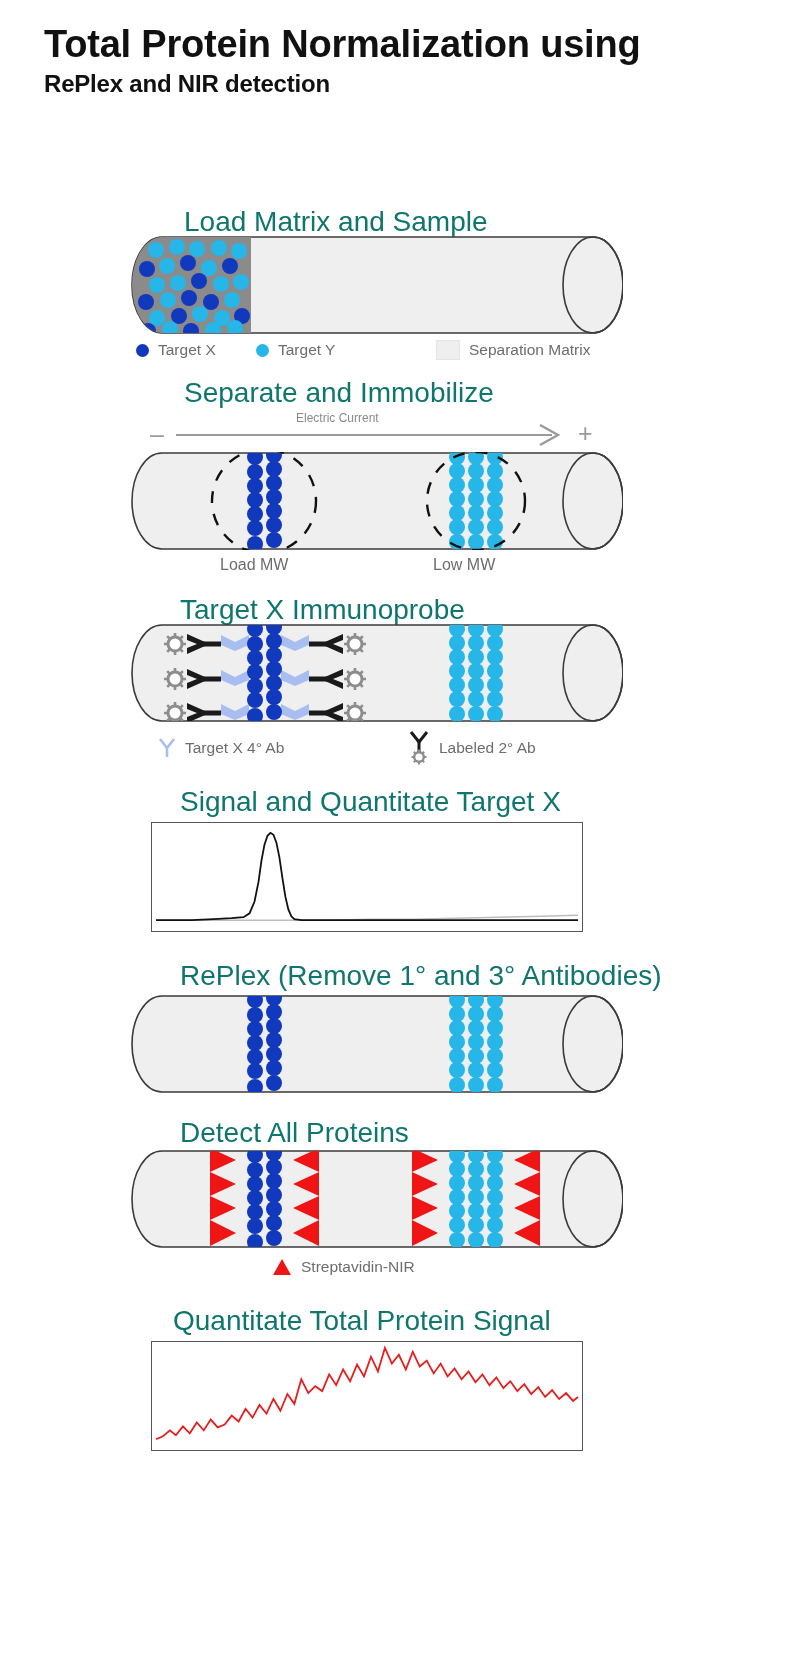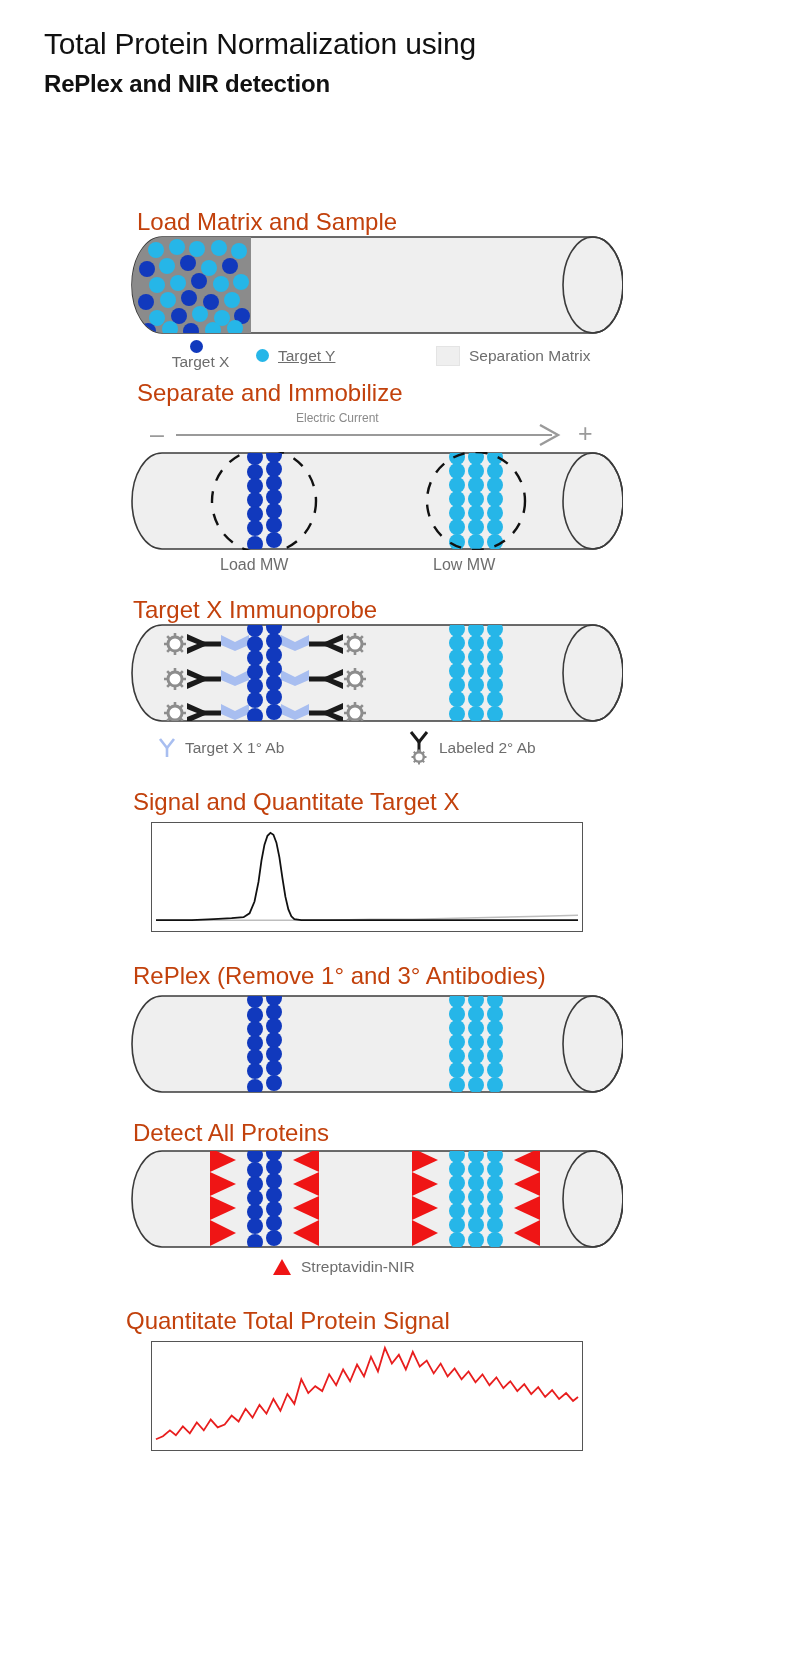--- a/index.html
+++ b/index.html
@@ -18,46 +18,47 @@
   }
 
   
   .title-block {
     position: absolute;
     left: 44px;
     top: 24px;
     width: 700px;
   }
   .title-line1 {
-    font-size: 30px;
-    font-weight: 400;
+    font-size: 38px;
+    font-weight: 700;
     color: #111111;
     line-height: 40px;
     letter-spacing: -0.2px;
   }
   .title-line2 {
     font-size: 24px;
     font-weight: 700;
     color: #111111;
     line-height: 40px;
     letter-spacing: -0.2px;
   }
 
   
   .step {
     position: absolute;
     left: 0;
     top: 0;
   }
   .step-title {
-    font-size: 24px;
+    font-size: 28px;
     font-weight: 400;
-    color: #c2410c;
+    color: #0f766e;
     white-space: nowrap;
     line-height: 26px;
+    margin-left: 47px;
   }
 
   
   .tube-wrap {
     position: relative;
   }
   .tube {
     position: absolute;
     left: 0;
     top: 0;
@@ -188,25 +189,25 @@
       <circle cx="17" cy="95" r="8" fill="#1139bd"></circle>
       <circle cx="39" cy="93" r="8" fill="#26b6e8"></circle>
       <circle cx="60" cy="95" r="8" fill="#1139bd"></circle>
       <circle cx="82" cy="94" r="8" fill="#26b6e8"></circle>
       <circle cx="104" cy="92" r="8" fill="#26b6e8"></circle>
     </g>
   </svg>
 </div>
 
 <div class="legend-row" style="left:136px; top:340px; width:490px;">
-  <div class="legend-item" style="width:120px;flex-direction:column;">
+  <div class="legend-item" style="width:120px;">
     <span class="dot-swatch" style="background:#1139bd;"></span>
     <span class="legend-label">Target X</span>
   </div>
-  <div class="legend-item" style="width:180px;text-decoration:underline;">
+  <div class="legend-item" style="width:180px;">
     <span class="dot-swatch" style="background:#26b6e8;"></span>
     <span class="legend-label">Target Y</span>
   </div>
   <div class="legend-item">
     <span class="sq-swatch"></span>
     <span class="legend-label">Separation Matrix</span>
   </div>
 </div>
 
 <div class="step" style="left:137px; top:380px;">
@@ -396,21 +397,21 @@
     </g>
   </svg>
 </div>
 
 <div class="legend-row" style="left:158px; top:731px; width:470px;">
   <div class="legend-item" style="width:250px;">
     <svg width="18" height="22" viewBox="0 0 18 22">
       <path d="M2,2 L9,11 L16,2" fill="none" stroke="#a8bef0" stroke-width="2.6"></path>
       <line x1="9" y1="11" x2="9" y2="20" stroke="#a8bef0" stroke-width="2.6"></line>
     </svg>
-    <span class="legend-label">Target X 1° Ab</span>
+    <span class="legend-label">Target X 4° Ab</span>
   </div>
   <div class="legend-item">
     <svg width="22" height="34" viewBox="0 0 22 34">
       <path d="M3,1 L11,11 L19,1" fill="none" stroke="#1a1a1a" stroke-width="3"></path>
       <line x1="11" y1="11" x2="11" y2="21" stroke="#1a1a1a" stroke-width="3"></line>
       <circle cx="11" cy="26" r="6" fill="#8d8d8d"></circle>
       <circle cx="11" cy="26" r="3.6" fill="#ffffff"></circle>
       <g stroke="#8d8d8d" stroke-width="2">
         <line x1="11" y1="18.5" x2="11" y2="21.5"></line>
           <line x1="11" y1="33.5" x2="11" y2="30.5"></line>

